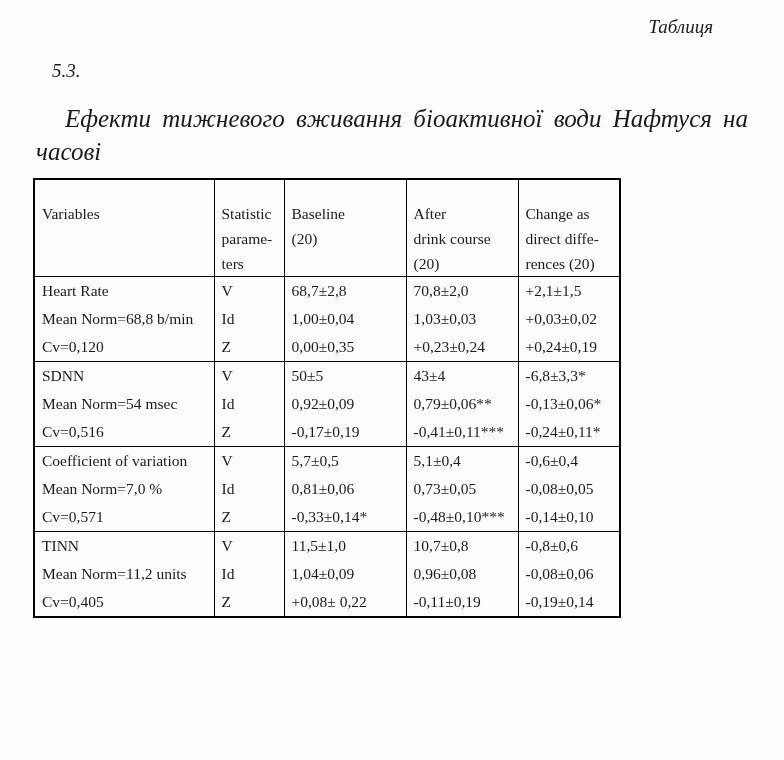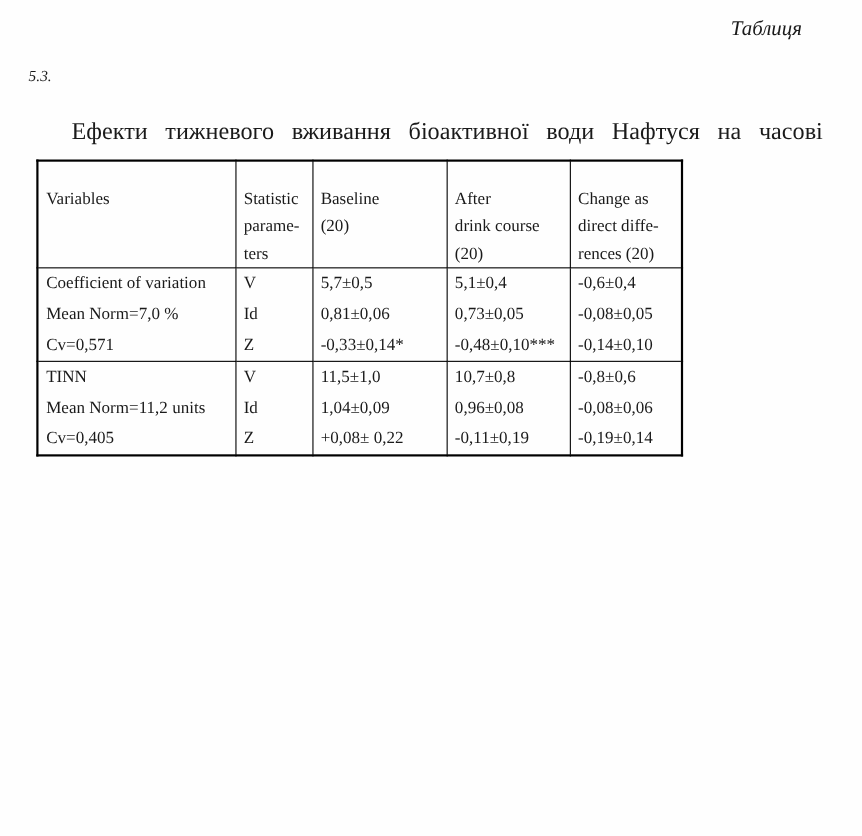--- a/index.html
+++ b/index.html
@@ -7,37 +7,38 @@
     width: 784px; height: 760px;
     overflow: hidden;
     background: #fefefe;
     color: #1a1a1a;
     font-family: "Liberation Serif", "DejaVu Serif", serif;
   }
   .page { position: relative; width: 784px; height: 760px; }
 
   .doc-header {
     margin-top: 12px;
-    padding-right: 55px;
+    padding-right: 71px;
     text-align: right;
     font-style: italic;
     font-size: 19px;
     line-height: 30px;
   }
   .section-number {
     margin-top: 14px;
-    margin-left: 26px;
+    margin-left: 52px;
     font-style: italic;
-    font-size: 14px;
+    font-size: 19px;
     line-height: 30px;
   }
   .caption {
     margin: 16px 36px 0 36px;
-    font-size: 22px;
+    font-size: 25px;
     line-height: 33px;
+    font-style: italic;
   }
   .caption-line-1 {
     text-indent: 29px;
     text-align: justify;
     text-align-last: justify;
   }
   .caption-line-2 { text-align: left; }
 
   table.data-table {
     margin: 10px 0 0 33px;
@@ -104,20 +105,54 @@
         <th>After
 drink course
 (20)</th>
         <th>Change as
 direct diffe-
 rences (20)</th>
       </tr>
     </thead>
     <tbody>
       <tr>
+        <td>Heart Rate
+Mean Norm=68,8 b/min
+Cv=0,120</td>
+        <td>V
+Id
+Z</td>
+        <td>68,7±2,8
+1,00±0,04
+0,00±0,35</td>
+        <td>70,8±2,0
+1,03±0,03
++0,23±0,24</td>
+        <td>+2,1±1,5
++0,03±0,02
++0,24±0,19</td>
+      </tr>
+      <tr>
+        <td>SDNN
+Mean Norm=54 msec
+Cv=0,516</td>
+        <td>V
+Id
+Z</td>
+        <td>50±5
+0,92±0,09
+-0,17±0,19</td>
+        <td>43±4
+0,79±0,06**
+-0,41±0,11***</td>
+        <td>-6,8±3,3*
+-0,13±0,06*
+-0,24±0,11*</td>
+      </tr>
+      <tr>
         <td>Coefficient of variation
 Mean Norm=7,0 %
 Cv=0,571</td>
         <td>V
 Id
 Z</td>
         <td>5,7±0,5
 0,81±0,06
 -0,33±0,14*</td>
         <td>5,1±0,4

